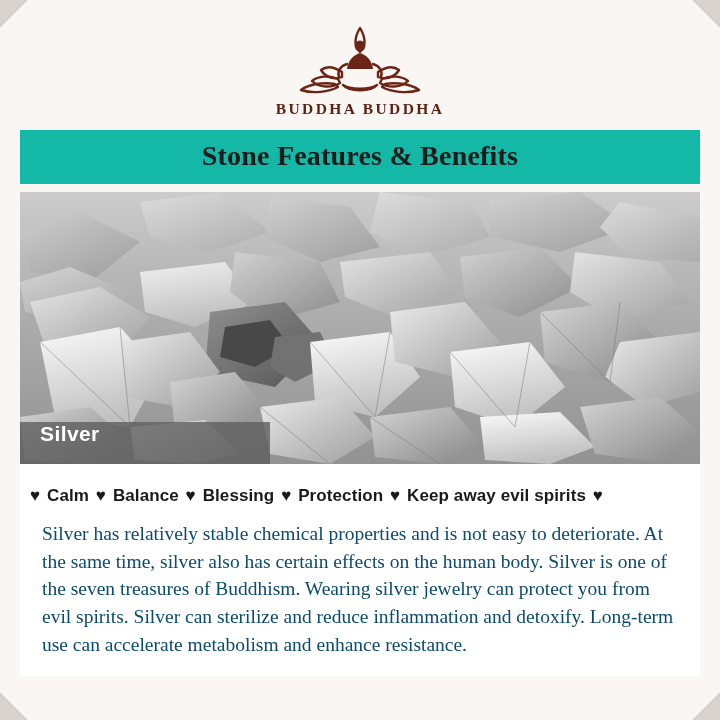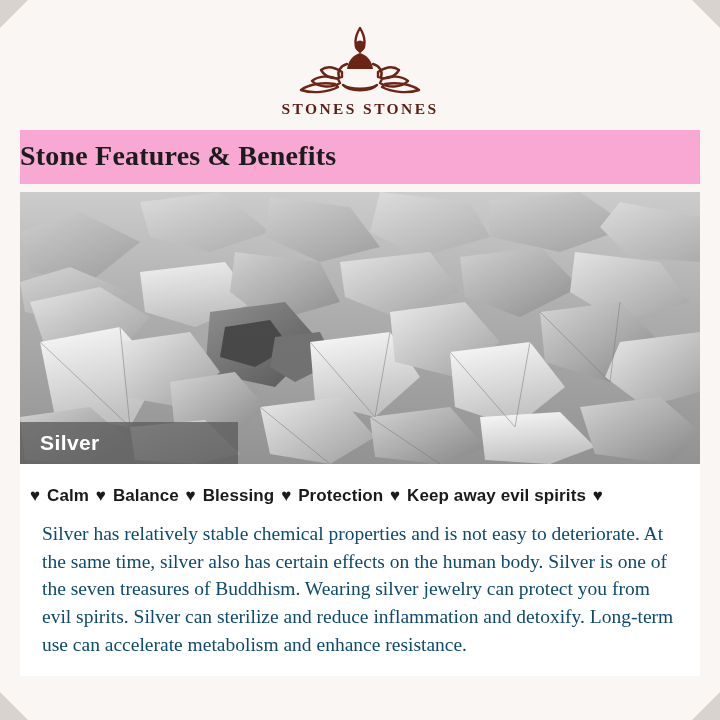--- a/index.html
+++ b/index.html
@@ -45,21 +45,22 @@
     margin-top: 6px;
     font-family: "Liberation Serif", serif;
     font-size: 15.5px;
     letter-spacing: 2.4px;
     font-weight: bold;
     color: #5c1f14;
   }
 
   .title-bar {
     margin: 12px 20px 0 20px;
-    background: #f9a8d4;
+    background: #14b8a6;
+    text-align: center;
     padding: 10px 0 12px 0;
   }
   .title-bar h1 {
     margin: 0;
     font-family: "Liberation Serif", serif;
     font-size: 28px;
     font-weight: bold;
     color: #1c1c1c;
     letter-spacing: 0.2px;
   }
@@ -73,25 +74,25 @@
   }
   .hero .rocks {
     position: absolute;
     inset: 0;
     filter: grayscale(100%);
   }
   .caption-bar {
     position: absolute;
     left: 0;
     bottom: 0;
-    width: 218px;
+    width: 250px;
     height: 42px;
     background: rgba(92,92,92,0.78);
     display: flex;
-    align-items: center;
+    align-items: flex-start;
   }
   .caption-bar span {
     color: #ffffff;
     font-family: "Liberation Sans", sans-serif;
     font-size: 21px;
     font-weight: bold;
     padding-left: 20px;
     letter-spacing: 0.4px;
   }
 
@@ -157,21 +158,21 @@
           <path d="M53 57 C44 53 33 54 27 59 C34 66 47 66 55 61 Z"></path>
           <path d="M97 57 C106 53 117 54 123 59 C116 66 103 66 95 61 Z"></path>
 
           <path d="M50 62 C38 60 24 62 16 68 C28 72 44 70 53 65 Z"></path>
           <path d="M100 62 C112 60 126 62 134 68 C122 72 106 70 97 65 Z"></path>
 
           <path d="M58 63 C64 68 86 68 92 63 C86 70 64 70 58 63 Z"></path>
         </g>
       </svg>
     </span>
-    <div class="brand-name">STONES STONES</div>
+    <div class="brand-name">BUDDHA BUDDHA</div>
   </div>
 
   <div class="title-bar">
     <h1>Stone Features &amp; Benefits</h1>
   </div>
 
   <div class="hero">
     <svg class="rocks" width="680" height="272" viewBox="0 0 680 272" preserveAspectRatio="xMidYMid slice" xmlns="http://www.w3.org/2000/svg">
       <defs>
         <linearGradient id="bgGrad" x1="0" y1="0" x2="0" y2="1">

